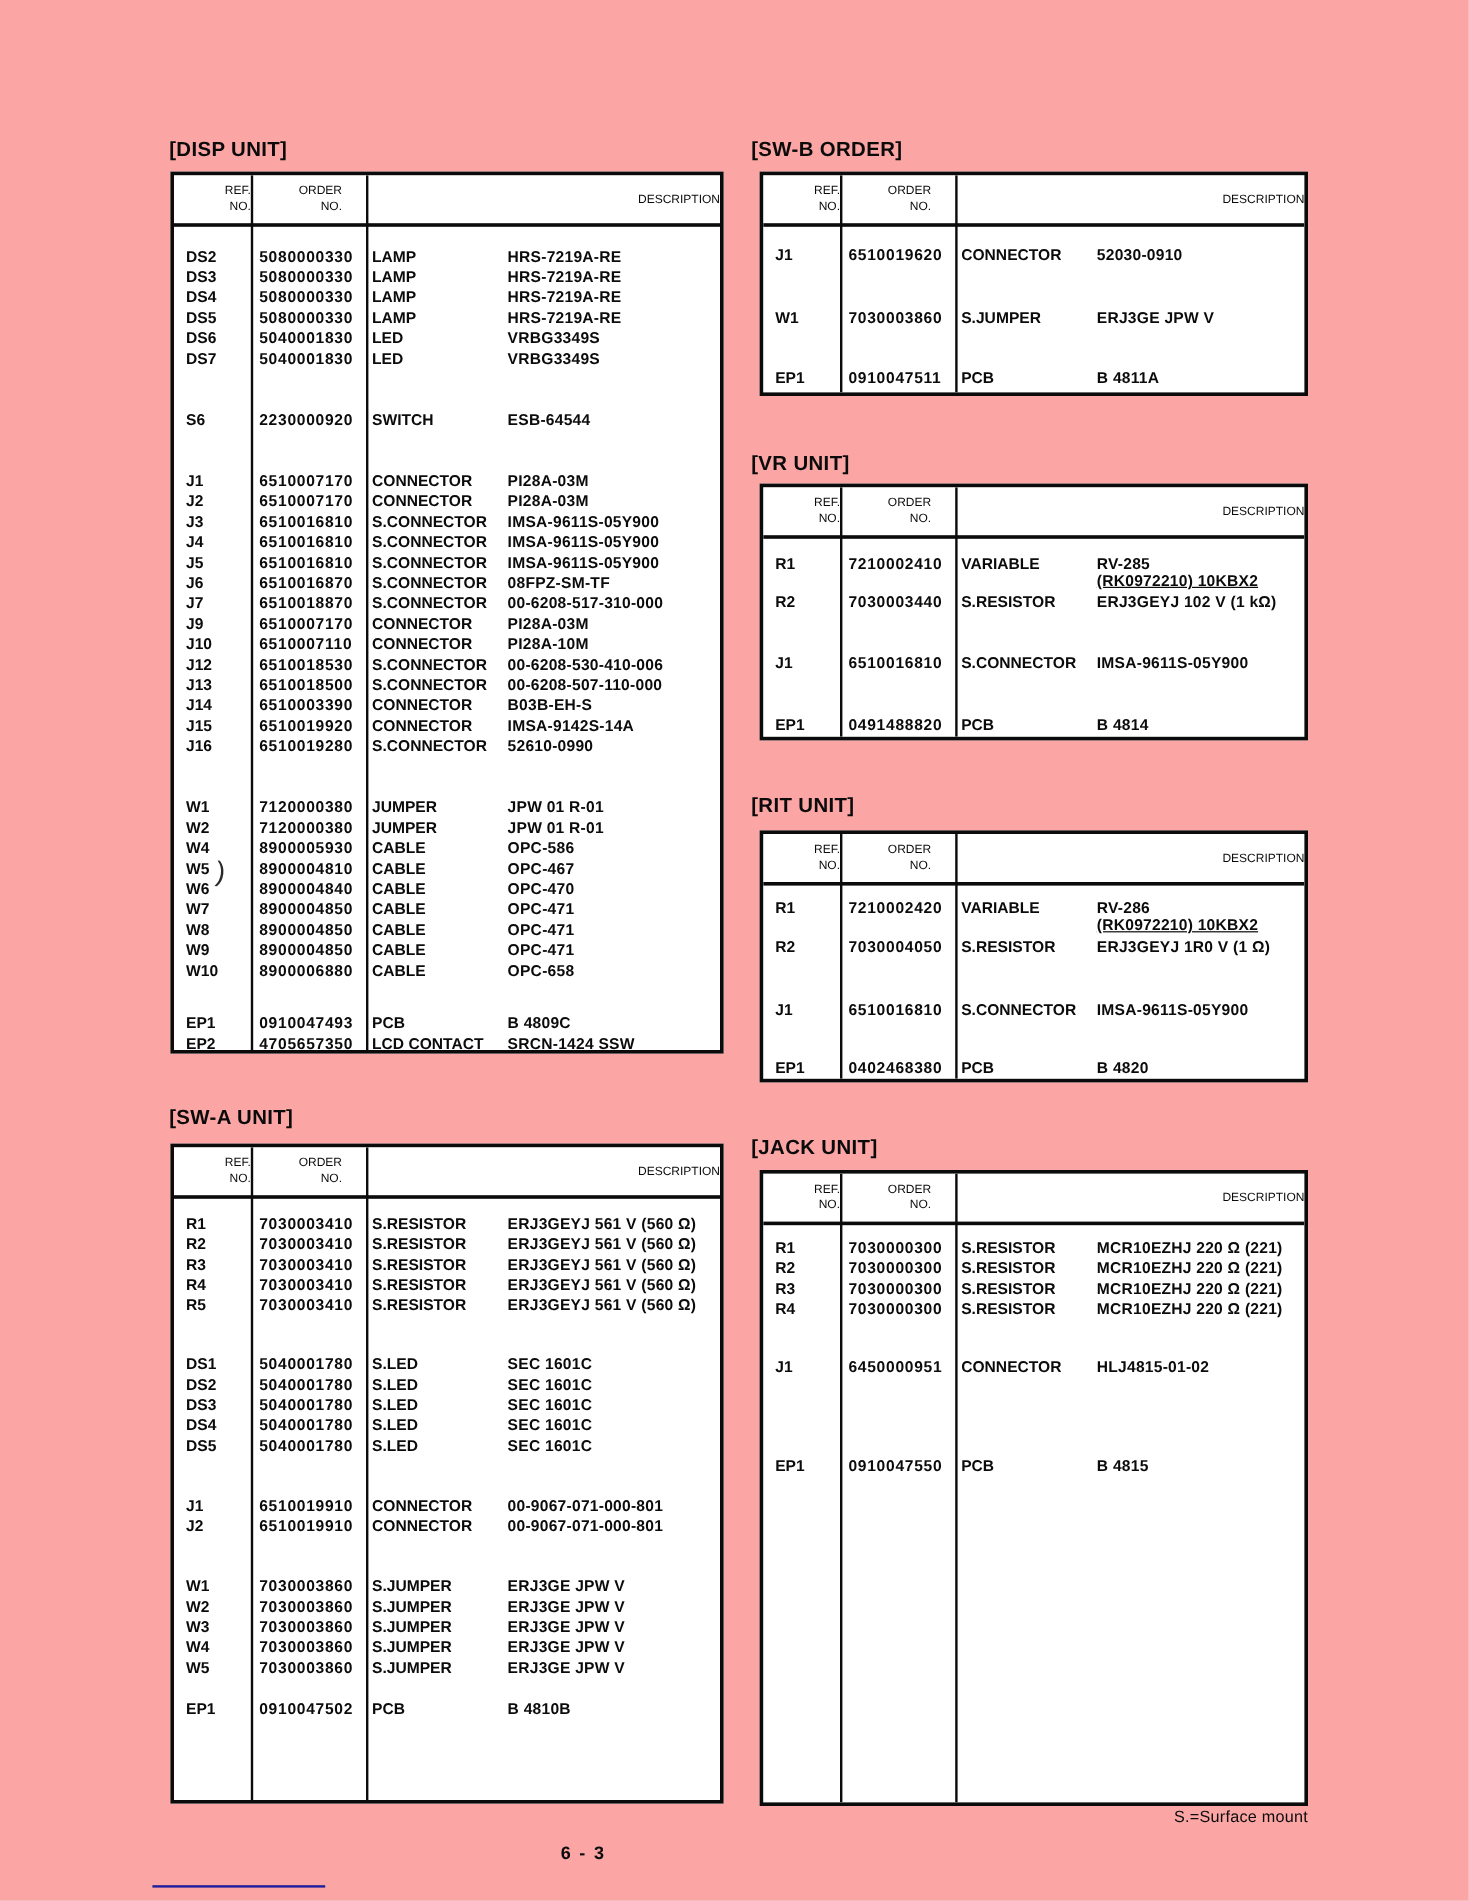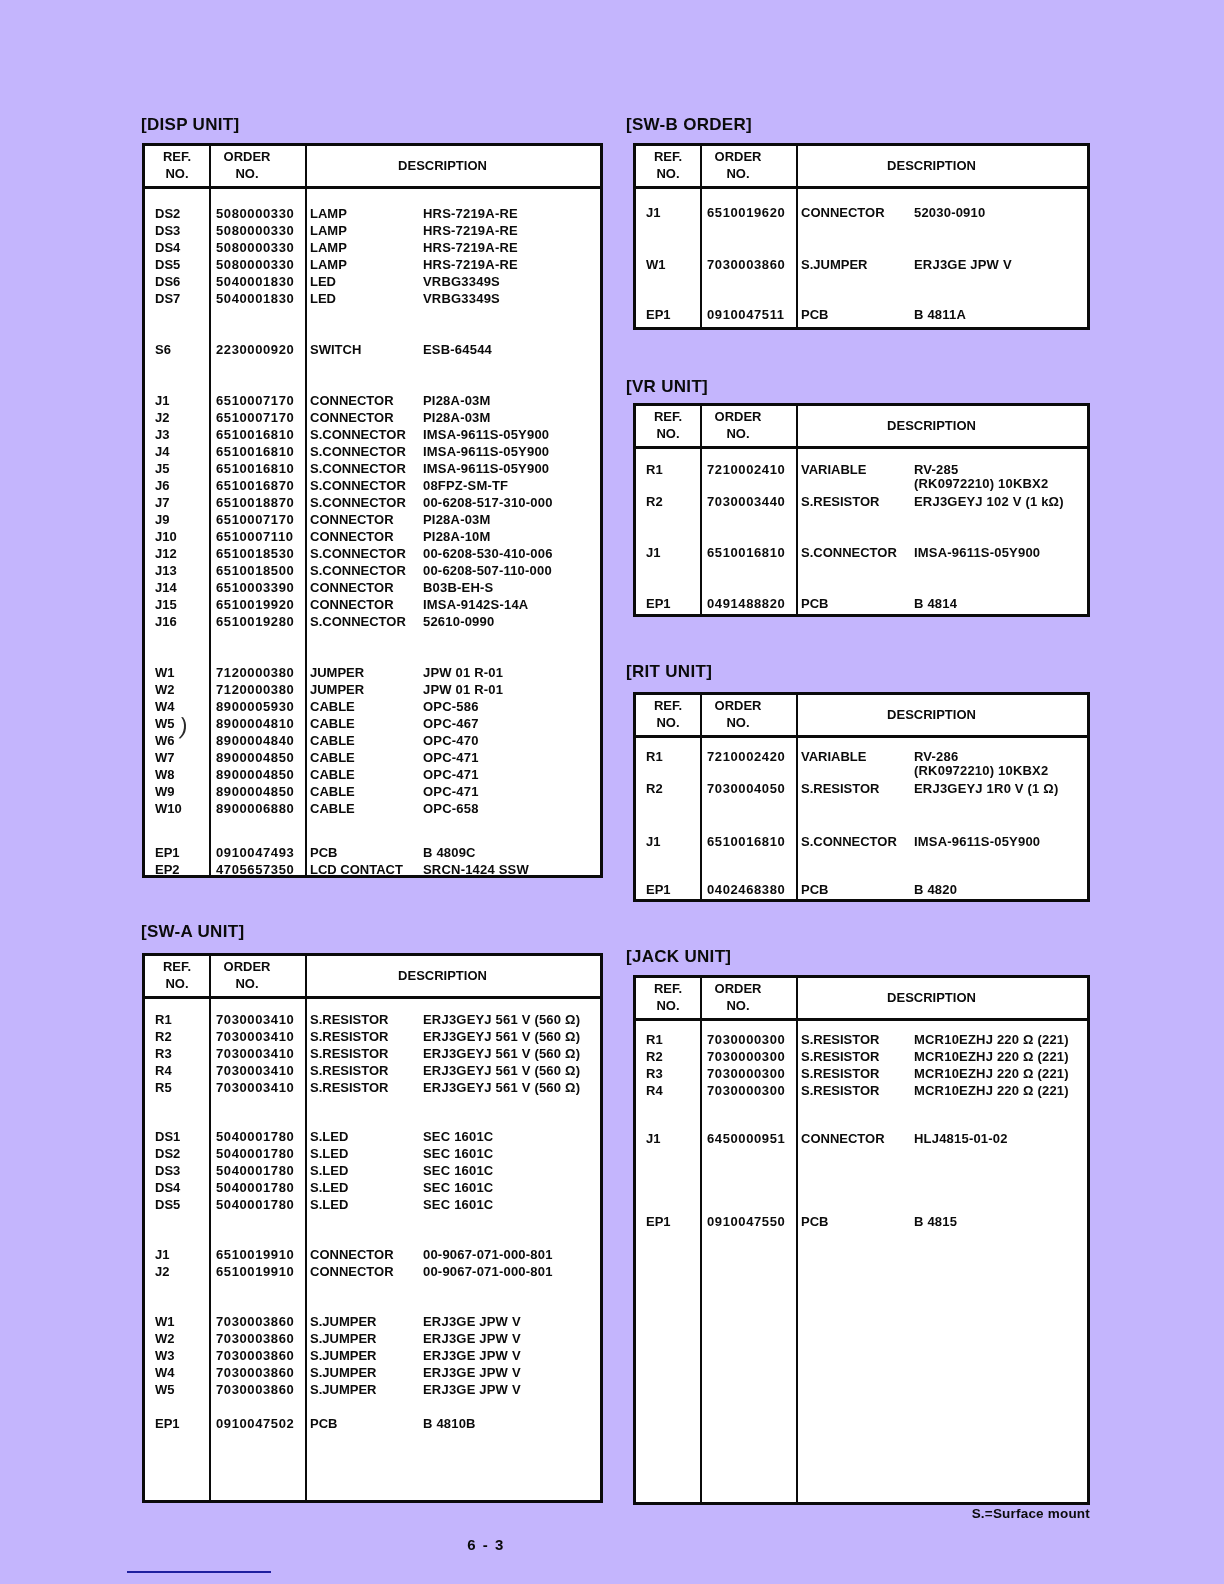--- a/index.html
+++ b/index.html
@@ -1,53 +1,53 @@
 <!DOCTYPE html>
 <html><head>
 <meta charset="utf-8">
 <style>
   html,body{margin:0;padding:0;background:#e8e8e8;}
   .page{
-    position:relative;width:1224px;height:1584px;background:#c4b5fd;
+    position:relative;width:1224px;height:1584px;background:#fca5a5;
     font-family:"Liberation Sans",sans-serif;color:#0b0b0b;overflow:hidden;
     margin:0 auto;
   }
   .unit-title{
     position:absolute;margin:0;font-size:17px;font-weight:700;
     letter-spacing:.3px;line-height:20px;white-space:nowrap;
   }
   .ptable{
     position:absolute;border:3px solid #0b0b0b;background:#fff;
     box-sizing:border-box;overflow:hidden;
   }
   .vline{position:absolute;top:0;bottom:0;width:2px;background:#0b0b0b;}
   .v1{left:64px}.v2{left:160px}
   .thead{
     display:flex;height:40px;border-bottom:3px solid #0b0b0b;
-    font-weight:700;font-size:13px;text-align:center;
+    font-weight:400;font-size:10px;text-align:right;
   }
   .th{display:flex;flex-direction:column;justify-content:center;line-height:1.3;}
   .col-ref{width:64px}.col-ord{width:76px}.col-desc{flex:1}
   .tbody{position:relative;font-weight:700;font-size:13px;}
   .row{display:flex;height:17px;line-height:17px;white-space:nowrap;}
-  .row.cont{height:15px;line-height:12px;}
+  .row.cont{height:15px;line-height:12px;text-decoration:underline;}
   .c-ref{width:64px;padding-left:10px;box-sizing:border-box;}
   .c-ord{width:96px;padding-left:7px;box-sizing:border-box;letter-spacing:.6px;}
   .c-typ{width:118px;padding-left:5px;box-sizing:border-box;}
   .c-prt{flex:1;letter-spacing:.2px;}
   
   .ti-0{top:115px;left:141px}  .p-0{top:143px;left:142px;width:461px;height:735px}
   .ti-1{top:115px;left:626px}  .p-1{top:143px;left:633px;width:457px;height:187px}
   .ti-2{top:377px;left:626px}  .p-2{top:403px;left:633px;width:457px;height:214px}
   .ti-3{top:662px;left:626px}  .p-3{top:692px;left:633px;width:457px;height:210px}
   .ti-4{top:922px;left:141px}  .p-4{top:953px;left:142px;width:461px;height:550px}
   .ti-5{top:947px;left:626px}  .p-5{top:975px;left:633px;width:457px;height:530px}
   .surface-note{
     position:absolute;top:1506px;left:908px;width:182px;text-align:right;
-    font-size:13.5px;font-weight:700;letter-spacing:.2px;
+    font-size:13.5px;font-weight:400;letter-spacing:.2px;
   }
   .page-num{
     position:absolute;top:1536px;left:0;width:972px;text-align:center;
     font-size:15px;font-weight:700;letter-spacing:1.5px;
   }
   .blue-line{position:absolute;top:1571px;left:127px;width:144px;height:2px;}
   .artifact{
     position:absolute;top:713px;left:180px;font-size:23px;font-weight:400;
     color:#2a2a2a;transform:rotate(7deg);
   }

